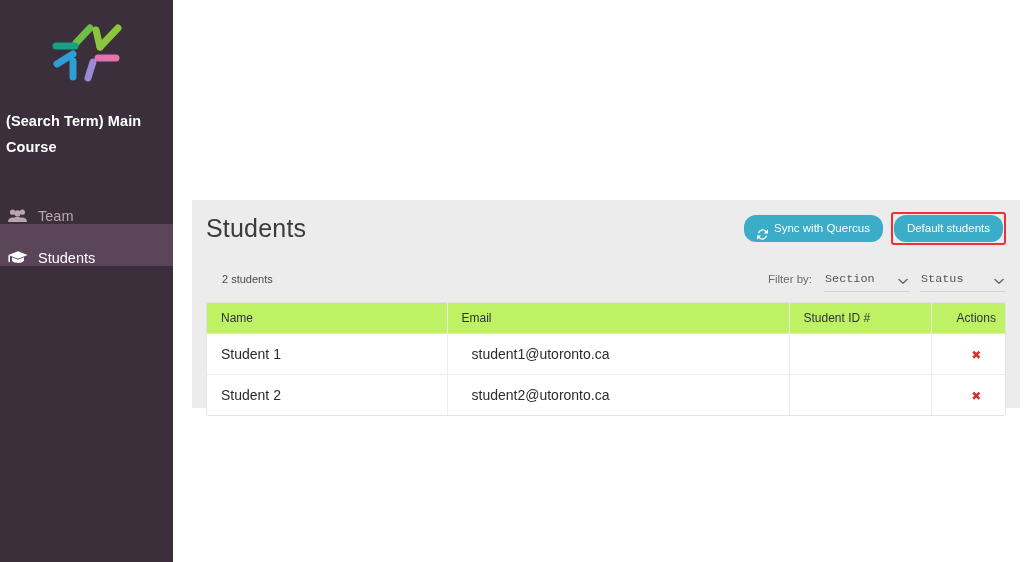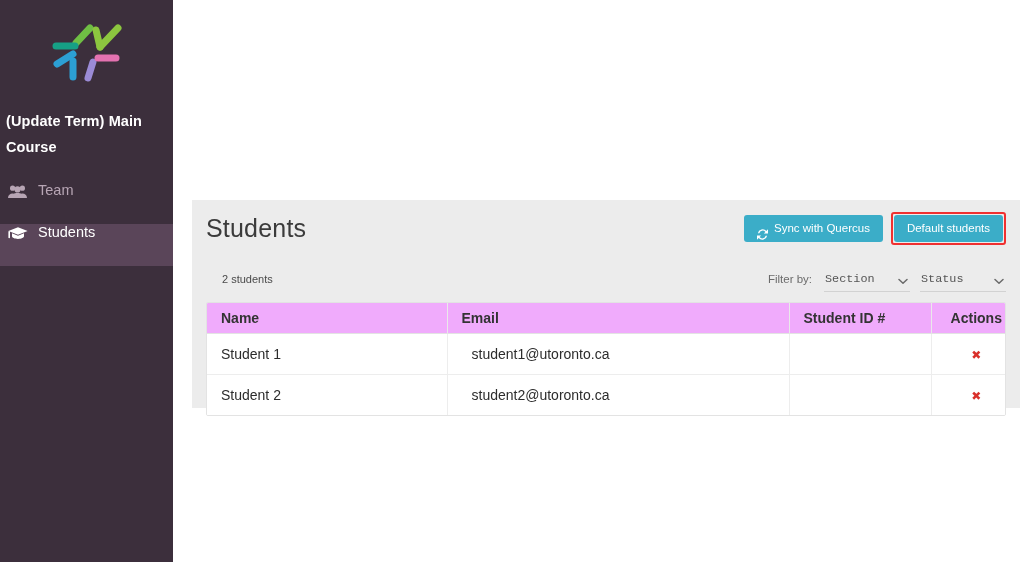--- a/index.html
+++ b/index.html
@@ -30,21 +30,21 @@
     color: #ffffff;
     font-size: 14.5px;
     font-weight: bold;
     line-height: 26px;
     padding: 8px 6px 0 6px;
     letter-spacing: 0.1px;
   }
 
   .nav { margin-top: 22px; }
   .nav-item {
-    display: flex; align-items: flex-start;
+    display: flex; align-items: flex-end;
     height: 42px;
     padding-left: 8px;
     color: #B7A5B4;
     font-size: 14.5px;
     cursor: pointer;
     user-select: none;
   }
   .nav-item .nav-ico {
     width: 24px; height: 18px;
     display: inline-flex; align-items: center; justify-content: flex-start;
@@ -77,21 +77,21 @@
     font-weight: normal;
     letter-spacing: 0.2px;
     margin: 0;
   }
   .head-actions {
     position: absolute; right: 14px; top: 12px;
     display: flex; align-items: center; gap: 8px;
   }
   .btn {
     border: none;
-    border-radius: 3px;
+    border-radius: 12px;
     font-size: 11.5px;
     color: #ffffff;
     padding: 0 13px;
     height: 27px;
     line-height: 27px;
     cursor: pointer;
     white-space: nowrap;
     display: inline-flex; align-items: center; gap: 6px;
     font-family: "Liberation Sans", sans-serif;
   }
@@ -163,24 +163,24 @@
   
   .table-wrap {
     margin: 0 14px;
     background: #ffffff;
     border: 1px solid #E3E3E3;
     border-radius: 2px;
     overflow: hidden;
   }
   table { border-collapse: collapse; width: 100%; table-layout: fixed; }
   thead th {
-    background: #f0abfc;
-    font-size: 14px;
+    background: #bef264;
+    font-size: 12px;
     color: #333333;
-    font-weight: bold;
+    font-weight: normal;
     text-align: left;
     height: 30px;
     padding: 0 14px;
     border-bottom: 1px solid #E3E3E3;
     border-right: 1px solid #E9E9E9;
   }
   thead th:last-child { border-right: none; }
   thead th.center { text-align: center; padding: 0; }
   tbody td {
     font-size: 14px;
@@ -223,21 +223,21 @@
           <line x1="51" y1="27" x2="69" y2="8" stroke="#8CC63F"></line>
           <line x1="7" y1="26" x2="26" y2="26" stroke="#16A085"></line>
           <line x1="8" y1="44" x2="24" y2="34" stroke="#2C9FD4"></line>
           <line x1="24" y1="57" x2="24" y2="41" stroke="#2C9FD4"></line>
           <line x1="39" y1="58" x2="44" y2="42" stroke="#9B8BD6"></line>
           <line x1="49" y1="38" x2="67" y2="38" stroke="#E472B0"></line>
         </g>
       </svg>
     </div>
 
-    <div class="course-title">(Update Term) Main Course</div>
+    <div class="course-title">(Search Term) Main Course</div>
 
     <nav class="nav">
 
       <div class="nav-item">
         <span class="nav-ico">
           <svg width="19" height="15" viewBox="0 0 19 15">
             <circle cx="4.6" cy="4.2" r="2.6"></circle>
             <circle cx="14.4" cy="4.2" r="2.6"></circle>
             <circle cx="9.5" cy="5.4" r="3.1"></circle>
             <path d="M0 14c0-3 2.1-4.6 4.6-4.6 1 0 1.9.25 2.6.7C5.9 11 5.2 12.4 5.2 14z"></path>

